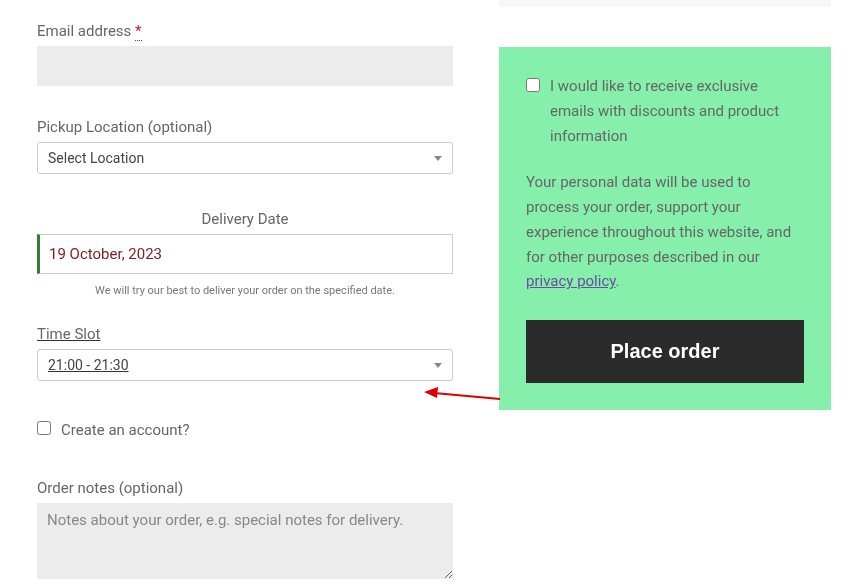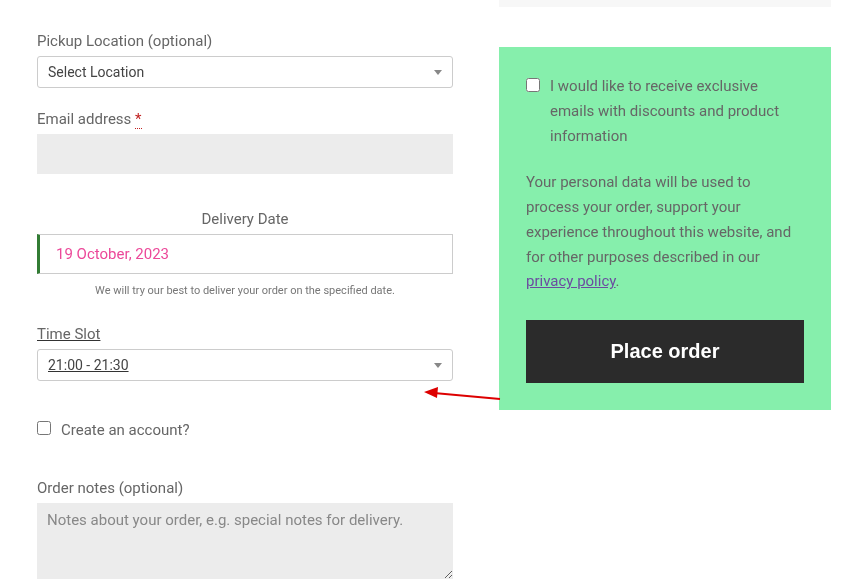--- a/index.html
+++ b/index.html
@@ -66,22 +66,22 @@
       border-top: 5px solid #888;
     }
     .date-input {
       width: 100%;
       border: 1px solid #ccc;
       border-left: 3px solid #327c34;
       background: #fff;
       height: 40px;
       display: flex;
       align-items: center;
-      padding: 0 16px;
-      color: #ec4899;
+      padding: 0 9px;
+      color: #7f1d1d;
       font-size: 15px;
     }
     .hint {
       font-size: 11px;
       color: #777;
       margin-top: 10px;
     }
     .checkbox-row {
       display: flex;
       gap: 10px;
@@ -148,34 +148,34 @@
       top: 385px;
       width: 80px;
       height: 20px;
     }
   </style>
 </head>
 <body>
 
 <div class="left-col">
 
+  <div style="margin-top:22px;">
+    <div class="label">
+      <span>Email address</span>
+      <span class="required">*</span>
+    </div>
+    <input type="text" class="text-input" style="">
+  </div>
+
   <div style="margin-top:32px;">
     <div class="label">Pickup Location (optional)</div>
     <div class="select-wrap">
       <span>Select Location</span>
       <span class="caret"></span>
     </div>
-  </div>
-
-  <div style="margin-top:22px;">
-    <div class="label">
-      <span>Email address</span>
-      <span class="required">*</span>
-    </div>
-    <input type="text" class="text-input" style="">
   </div>
 
   <div style="margin-top:36px;text-align:center;">
     <div class="label">Delivery Date</div>
     <div class="date-input">
       <span>19 October, 2023</span>
     </div>
     <div class="hint">We will try our best to deliver your order on the specified date.</div>
   </div>
 

